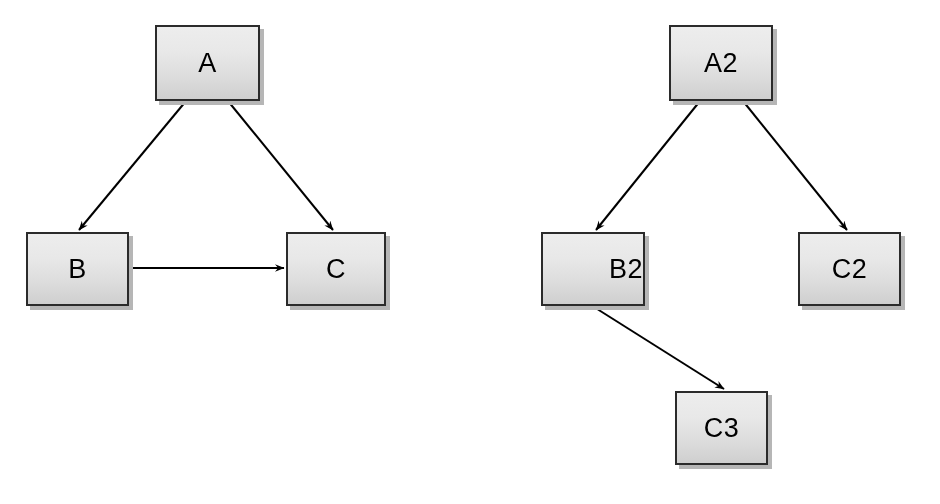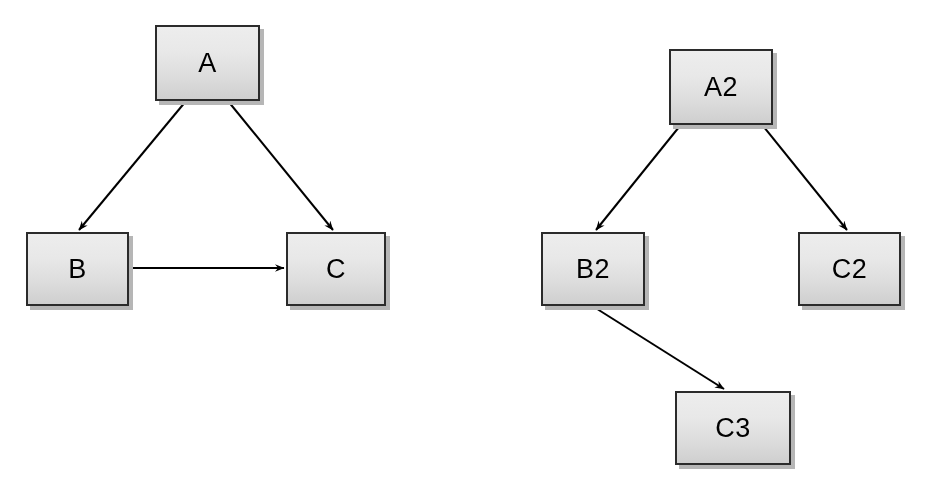--- a/index.html
+++ b/index.html
@@ -70,27 +70,27 @@
   <div id="node-group">
       <div class="node" style="left: 155px; top: 25px; width: 105px; height: 76px;">
         <span class="node-label">A</span>
       </div>
       <div class="node" style="left: 26px; top: 232px; width: 103px; height: 74px;">
         <span class="node-label">B</span>
       </div>
       <div class="node" style="left: 286px; top: 232px; width: 100px; height: 74px;">
         <span class="node-label">C</span>
       </div>
-      <div class="node" style="left: 669px; top: 25px; width: 104px; height: 76px; margin-top: 24px;">
+      <div class="node" style="left: 669px; top: 25px; width: 104px; height: 76px;">
         <span class="node-label">A2</span>
       </div>
-      <div class="node" style="left: 541px; top: 232px; width: 104px; height: 74px;">
+      <div class="node" style="left: 541px; top: 232px; width: 104px; height: 74px; justify-content: flex-end;">
         <span class="node-label">B2</span>
       </div>
       <div class="node" style="left: 798px; top: 232px; width: 103px; height: 74px; justify-content: center;">
         <span class="node-label">C2</span>
       </div>
-      <div class="node" style="left: 675px; top: 391px; width: 116px; height: 74px; justify-content: center;">
+      <div class="node" style="left: 675px; top: 391px; width: 93px; height: 74px; justify-content: center;">
         <span class="node-label">C3</span>
       </div>
     </div>
 
 </div>
 
 </body></html>

